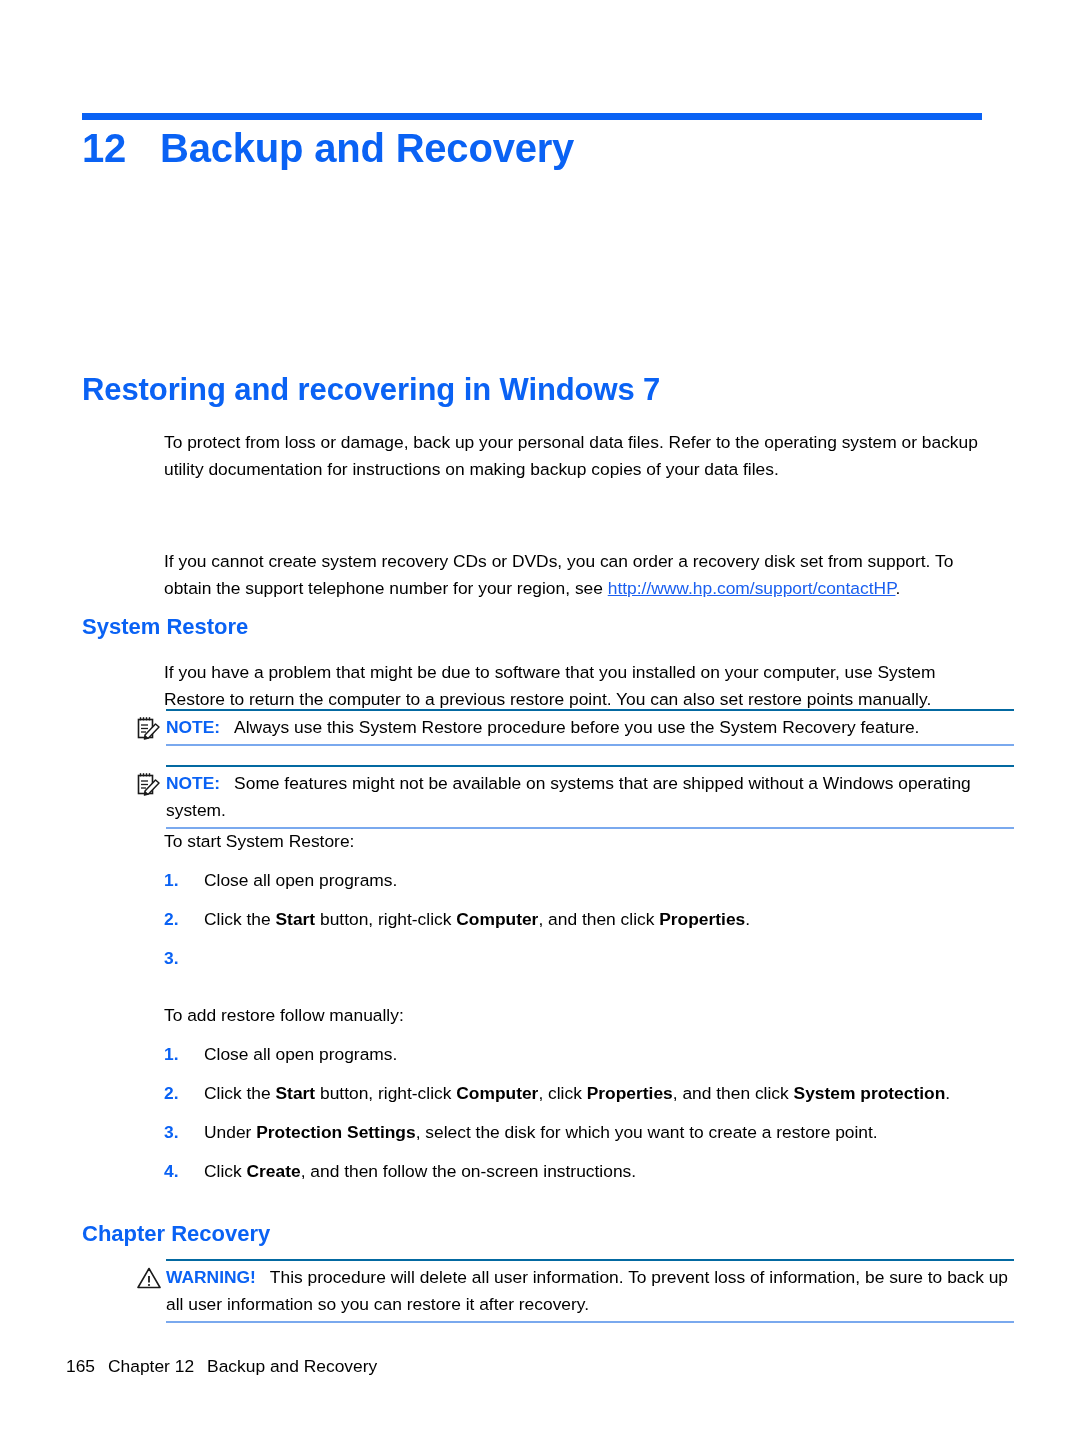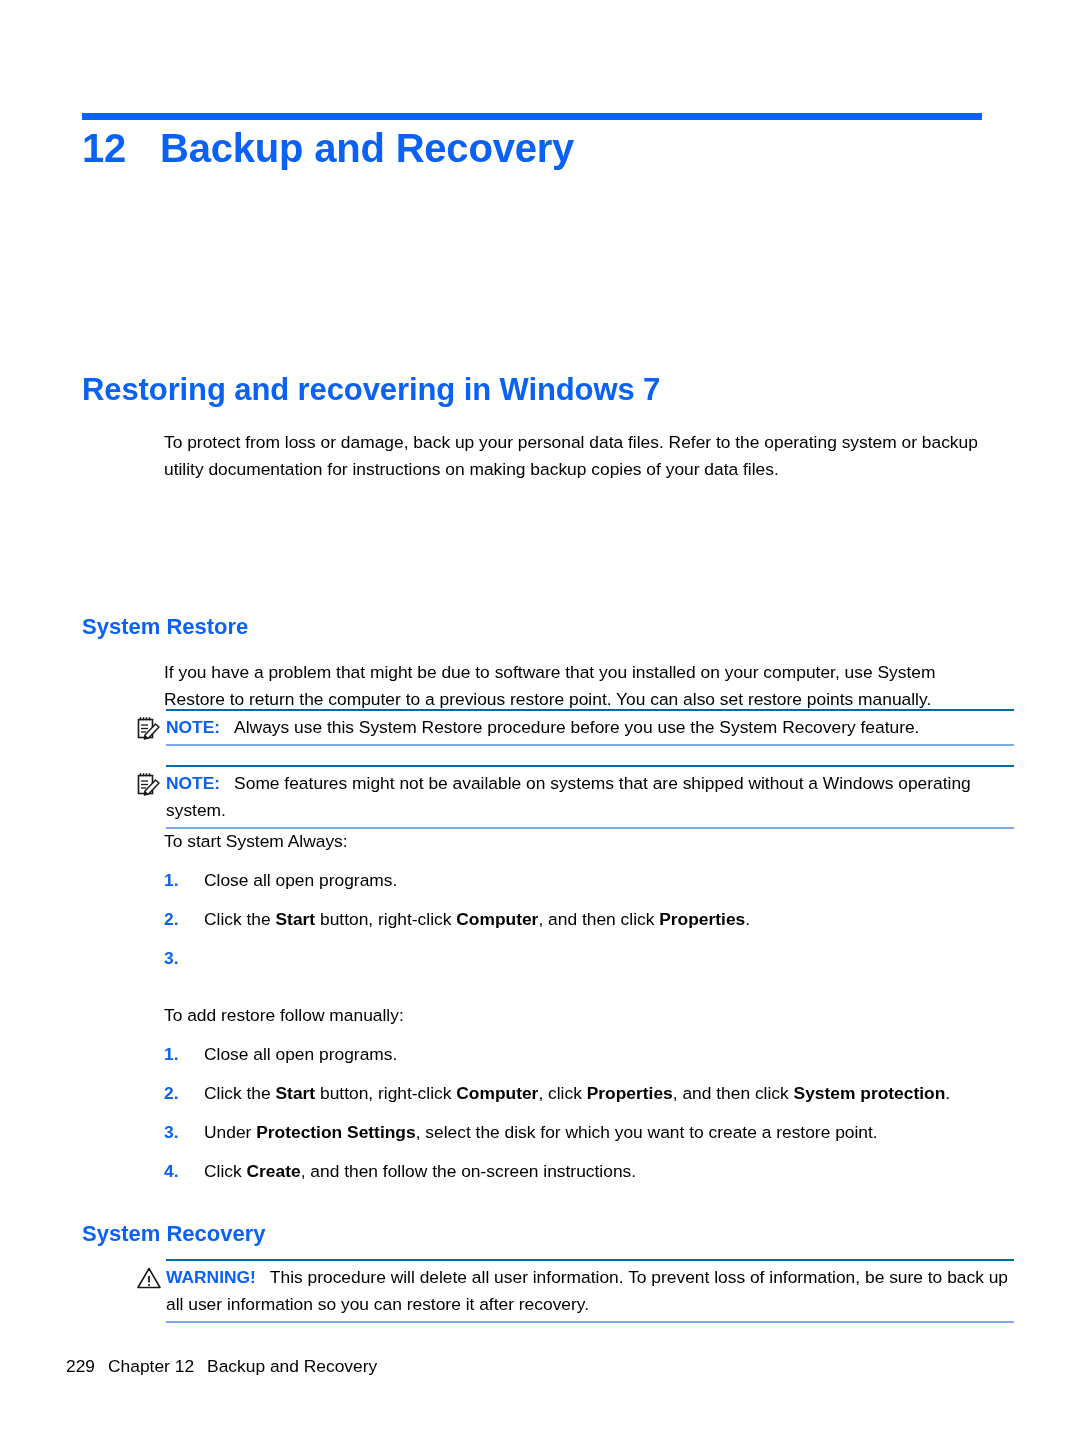--- a/index.html
+++ b/index.html
@@ -180,20 +180,23 @@
 <div class="page">
 
   <div class="chapter-rule"></div>
   <div class="chapter-title">
     <span class="num">12</span><span>Backup and Recovery</span>
   </div>
 
   <div class="h1">Restoring and recovering in Windows 7</div>
 
   <div class="body-col p1">To protect from loss or damage, back up your personal data files. Refer to the operating system or backup utility documentation for instructions on making backup copies of your data files.</div>
+  <div class="body-col p3">
+    <span>If you cannot create system recovery CDs or DVDs, you can order a recovery disk set from support. To obtain the support telephone number for your region, see </span><a class="url" href="#">http://www.hp.com/support/contactHP</a><span>.</span>
+  </div>
 
   <div class="h2 h2-restore">System Restore</div>
   <div class="body-col p4">If you have a problem that might be due to software that you installed on your computer, use System Restore to return the computer to a previous restore point. You can also set restore points manually.</div>
 
   <div class="admon note1">
     <span class="icon">
       <svg width="26" height="26" viewBox="0 0 26 26">
         <rect x="2.5" y="4.5" width="14" height="18" fill="#ffffff" stroke="#1a1a1a" stroke-width="1.6"></rect>
         <line x1="4.5" y1="2.2" x2="4.5" y2="5.4" stroke="#1a1a1a" stroke-width="1.4"></line>
         <line x1="7.5" y1="2.2" x2="7.5" y2="5.4" stroke="#1a1a1a" stroke-width="1.4"></line>
@@ -228,21 +231,21 @@
         <path d="M9 20 L12.5 23 L8.5 24 Z" fill="#1a1a1a"></path>
       </svg>
     </span>
     <div class="box">
       <div class="inner">
         <span class="kw">NOTE:</span><span class="kw-gap"></span><span>Some features might not be available on systems that are shipped without a Windows operating system.</span>
       </div>
     </div>
   </div>
 
-  <div class="body-col p-start-sr">To start System Always:</div>
+  <div class="body-col p-start-sr">To start System Restore:</div>
 
   <div class="olist list-start">
     <div class="li">
       <span class="num">1.</span>
       <span>Close all open programs.</span>
     </div>
     <div class="li">
       <span class="num">2.</span>
       <span>Click the <b>Start</b> button, right-click <b>Computer</b>, and then click <b>Properties</b>.</span>
     </div>
@@ -265,34 +268,34 @@
     <div class="li">
       <span class="num">3.</span>
       <span>Under <b>Protection Settings</b>, select the disk for which you want to create a restore point.</span>
     </div>
     <div class="li">
       <span class="num">4.</span>
       <span>Click <b>Create</b>, and then follow the on-screen instructions.</span>
     </div>
   </div>
 
-  <div class="h2 h2-recovery">System Recovery</div>
+  <div class="h2 h2-recovery">Chapter Recovery</div>
 
   <div class="admon warn1">
     <span class="icon">
       <svg width="26" height="26" viewBox="0 0 26 26">
         <path d="M13 3.5 L24 22.5 L2 22.5 Z" fill="#ffffff" stroke="#1a1a1a" stroke-width="1.6" stroke-linejoin="round"></path>
         <line x1="13" y1="11" x2="13" y2="17.5" stroke="#1a1a1a" stroke-width="1.8"></line>
         <circle cx="13" cy="20" r="1.1" fill="#1a1a1a"></circle>
       </svg>
     </span>
     <div class="box">
       <div class="inner">
         <span class="kw">WARNING!</span><span class="kw-gap"></span><span>This procedure will delete all user information. To prevent loss of information, be sure to back up all user information so you can restore it after recovery.</span>
       </div>
     </div>
   </div>
 
   <div class="footer">
-    <span>229</span><span class="gap"></span><span>Chapter 12</span><span class="gap"></span><span>Backup and Recovery</span>
+    <span>165</span><span class="gap"></span><span>Chapter 12</span><span class="gap"></span><span>Backup and Recovery</span>
   </div>
 
 </div>
 
 </body></html>

